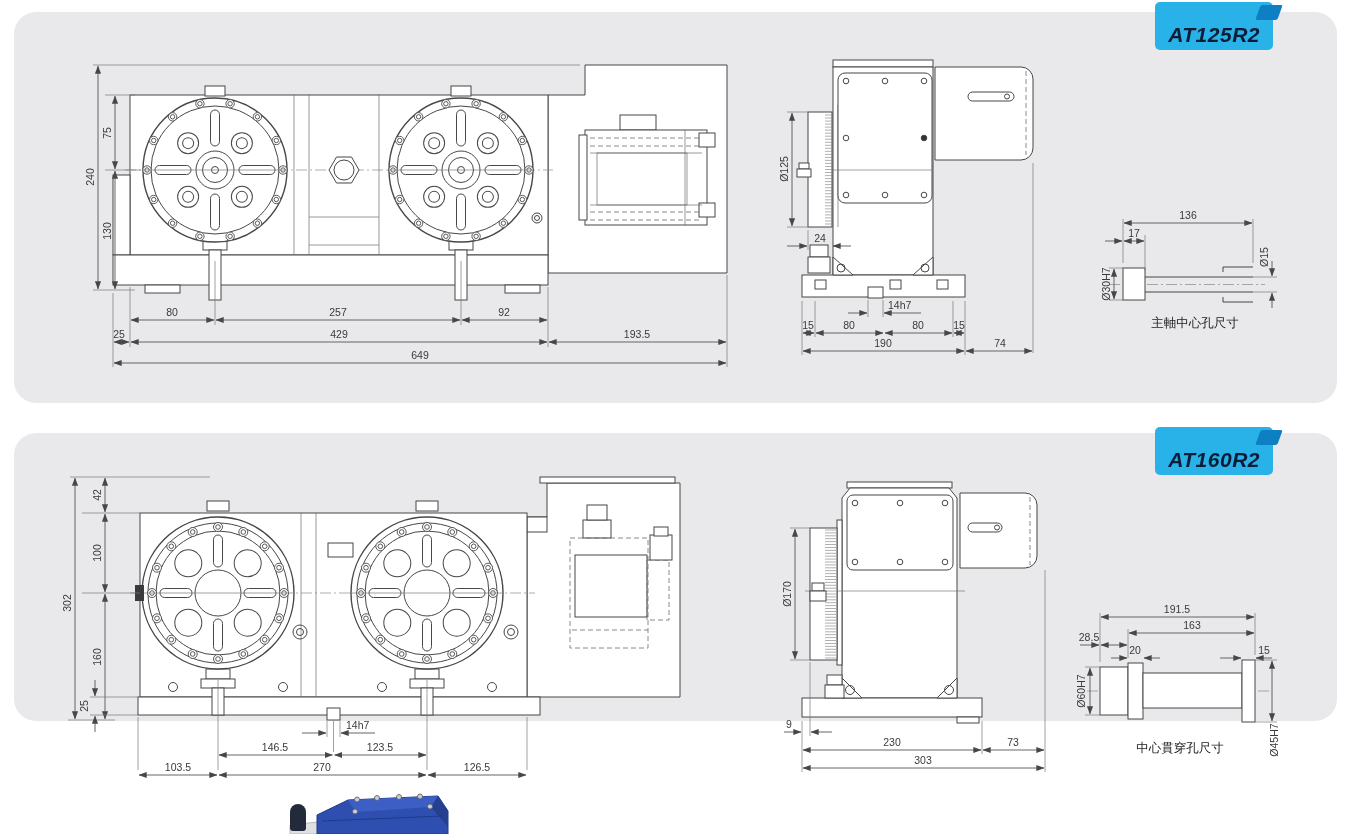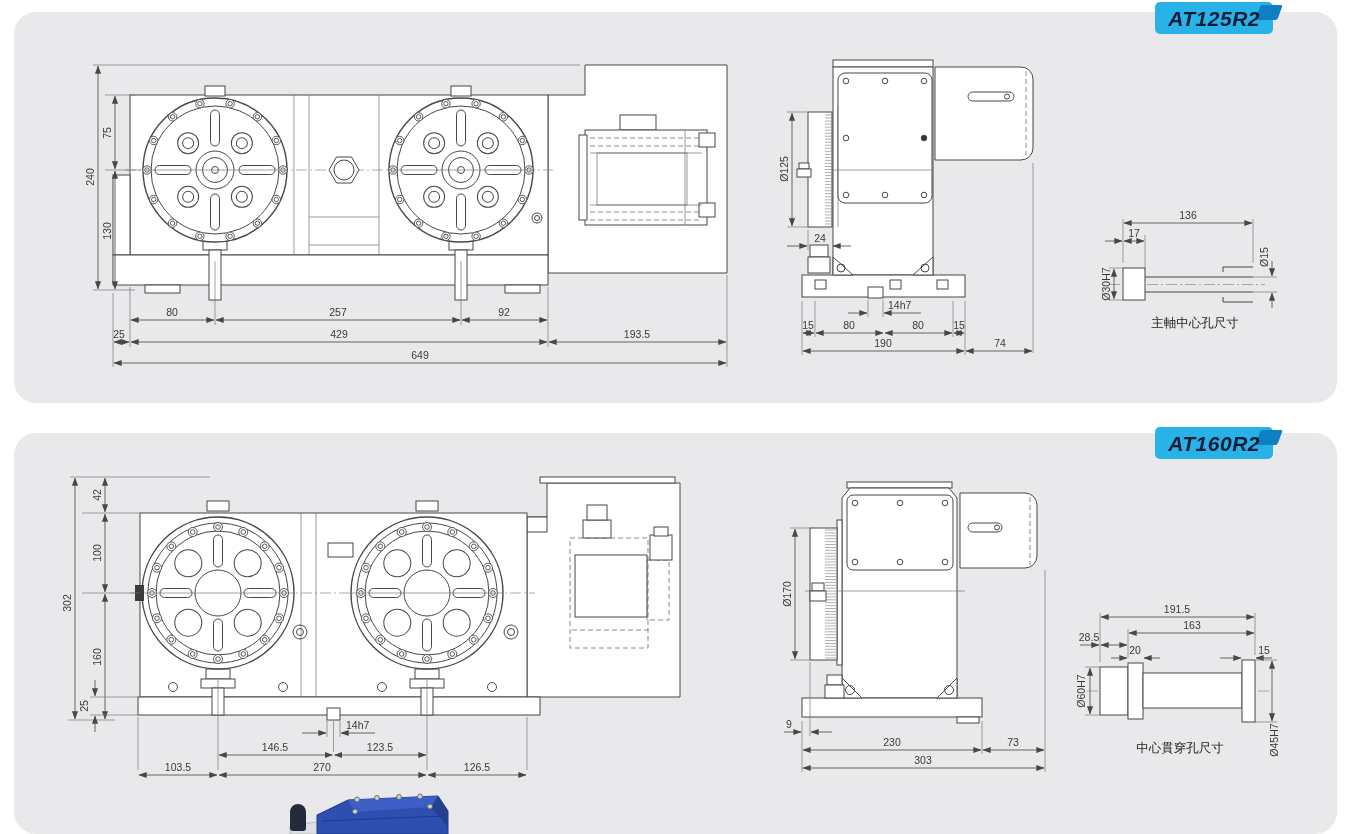--- a/index.html
+++ b/index.html
@@ -1,22 +1,22 @@
 <!DOCTYPE html>
 <html><head>
 <meta charset="utf-8">
 <style>
   * { margin:0; padding:0; box-sizing:border-box; }
   html,body { width:1351px; height:834px; }
   body { background:#ffffff; font-family:"Liberation Sans",sans-serif; position:relative; overflow:hidden; }
   .panel { position:absolute; left:14px; width:1323px; background:#e9e9eb; border-radius:22px; }
   #panel1 { top:12px; height:391px; }
-  #panel2 { top:433px; height:401px; }
+  #panel2 { top:433px; height:288px; }
   .badge { position:absolute; right:64px; top:-10px; z-index:3; background:#29b2e8; color:#0c1d38;
-           font-weight:bold; font-style:italic; font-size:21px; line-height:1; padding:6px 13px 5px;
+           font-weight:bold; font-style:italic; font-size:21px; line-height:1; padding:22px 13px 5px;
            border-radius:5px; letter-spacing:.5px; }
   .badge::before { content:""; position:absolute; right:-7px; top:3px; width:22px; height:15px;
            background:#0e7fc2; transform:skewX(-20deg); border-radius:2px; z-index:-1; }
   svg.draw { position:absolute; overflow:visible; }
   svg text { font-family:"Liberation Sans",sans-serif; font-size:10.5px; fill:#3a3a3a; }
   text.cap { font-size:12.5px; fill:#222; }
   .wf  { fill:#fff; stroke:#474747; stroke-width:1; }
   .wf2 { fill:#fff; stroke:#474747; stroke-width:1.4; }
   .dd  { fill:none; stroke:#474747; stroke-width:1; }
   .thin{ fill:none; stroke:#6d6d6d; stroke-width:.7; }

